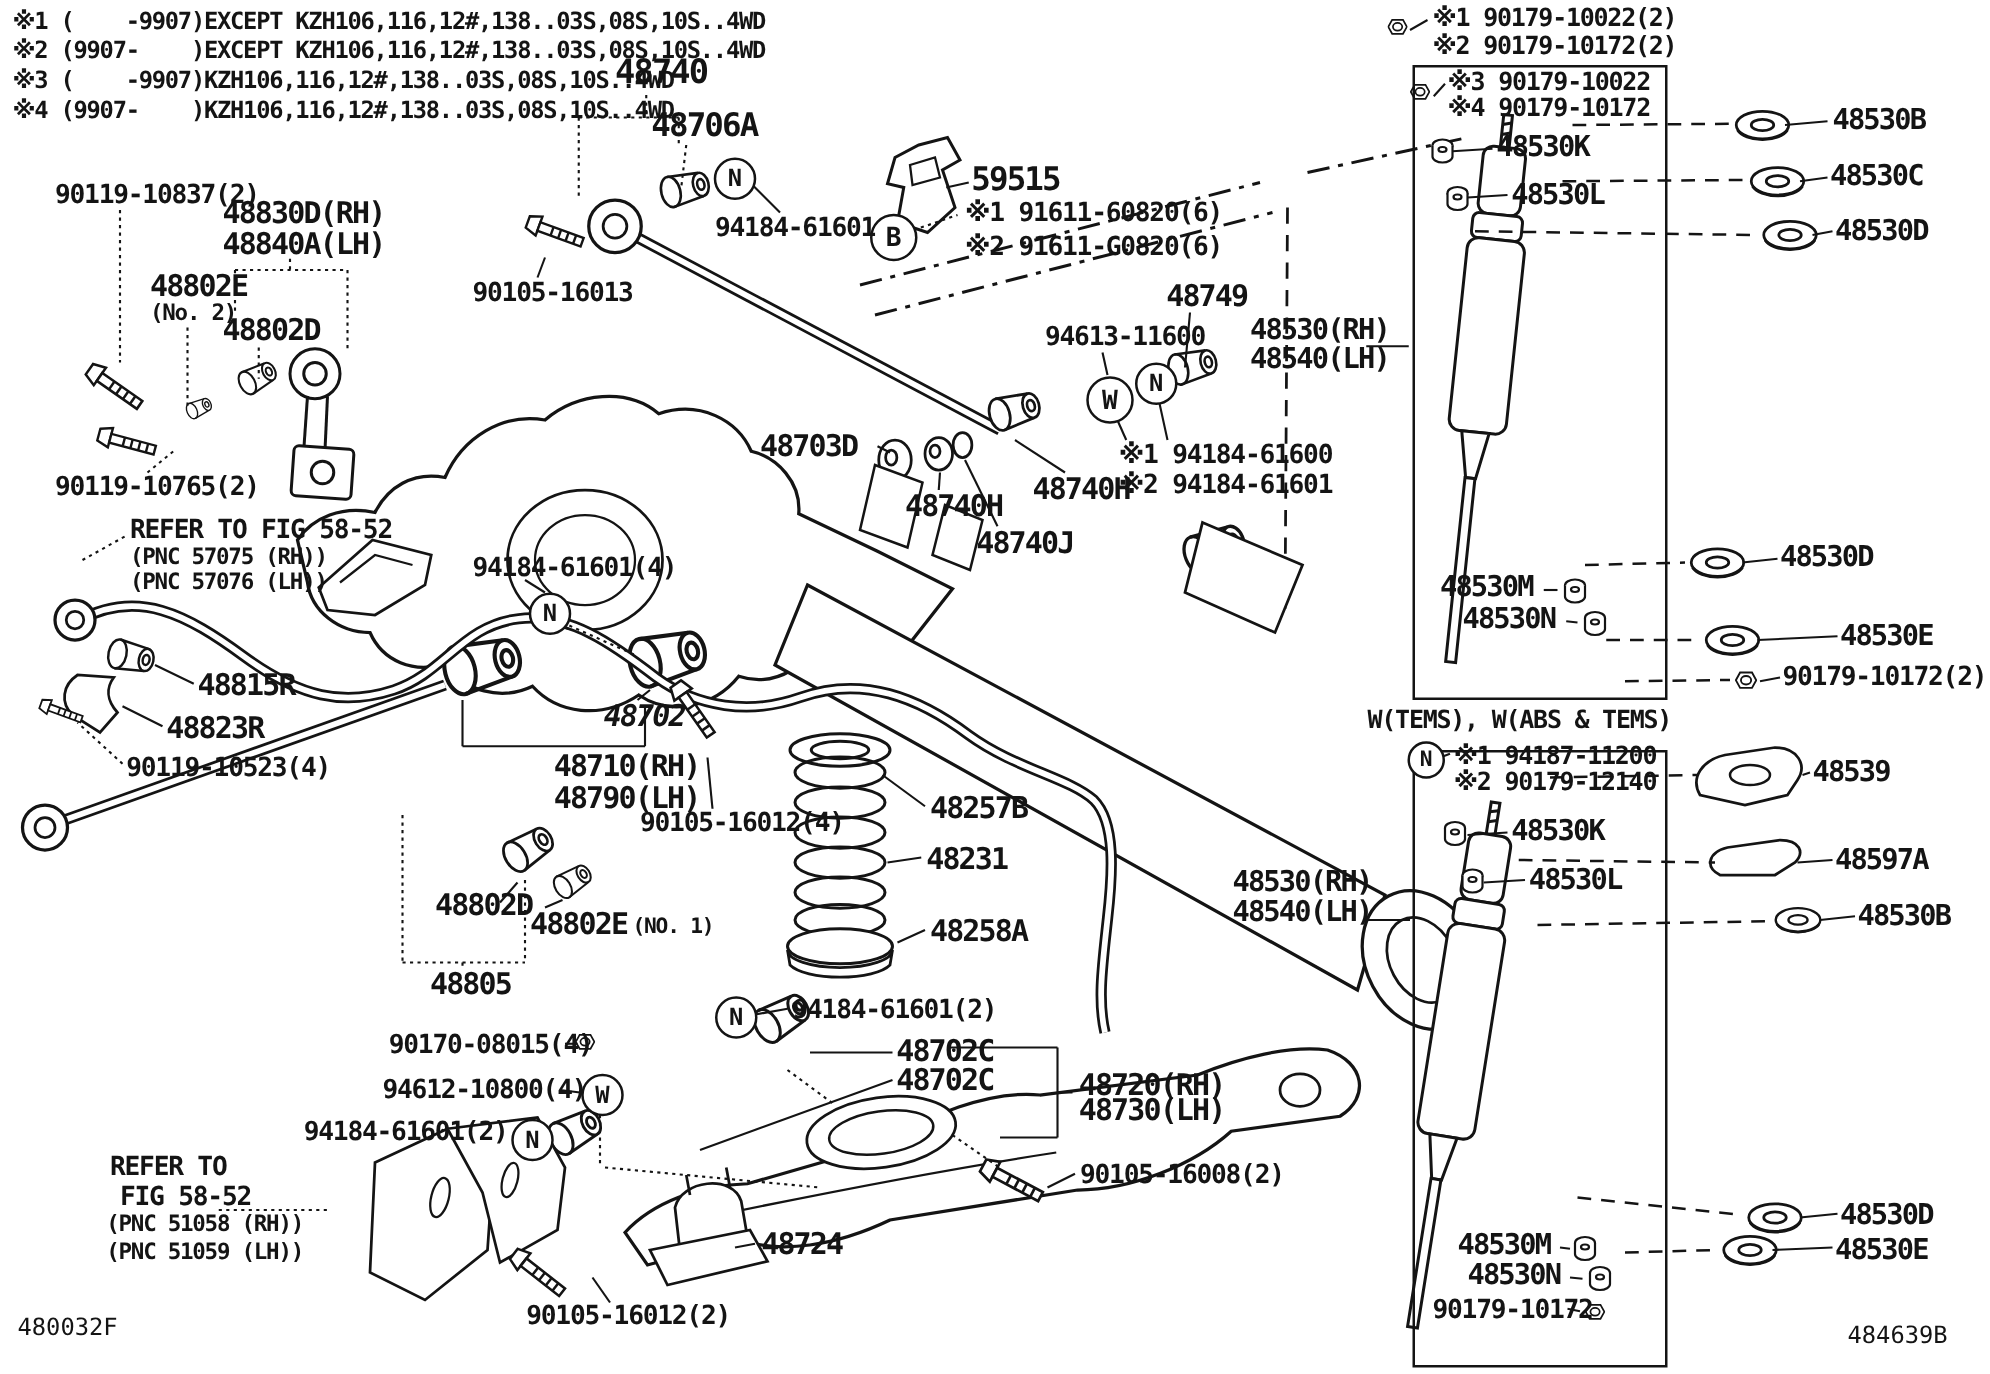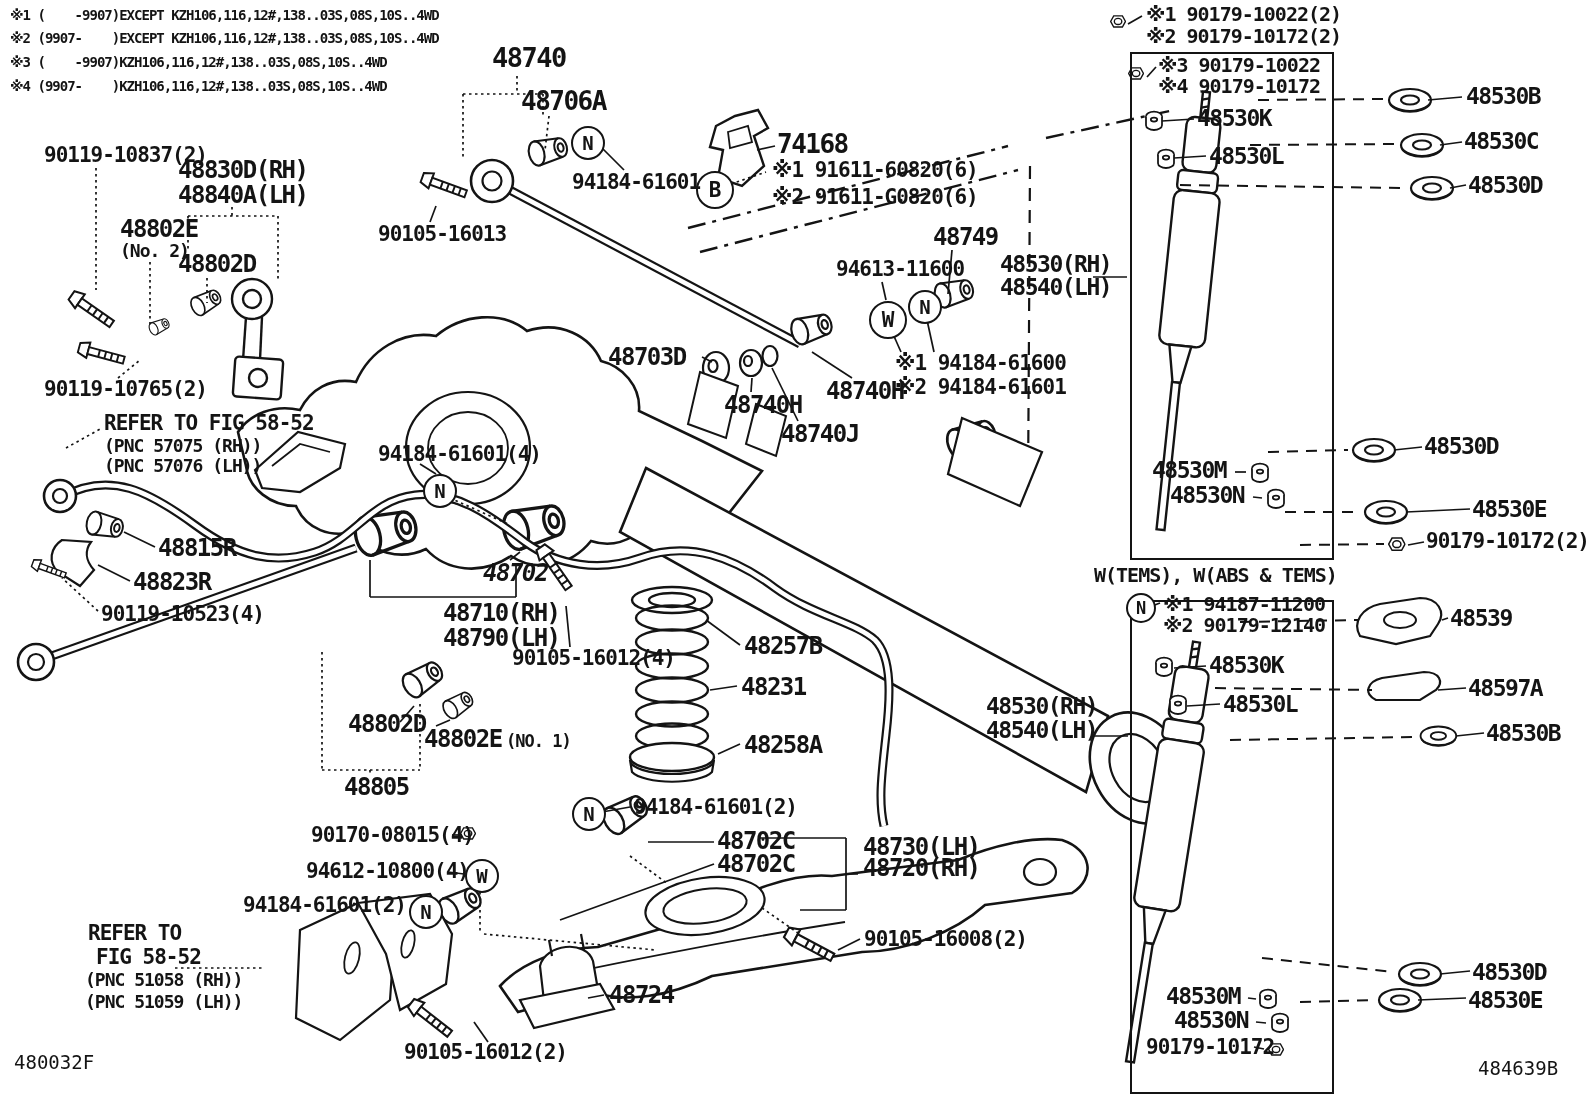--- a/index.html
+++ b/index.html
@@ -1,21 +1,21 @@
 <!DOCTYPE html>
 <html><head>
 <meta charset="utf-8">
 <style>
   html,body { margin:0; padding:0; background:#fff; }
   .stage { position:relative; width:1592px; height:1099px; background:#ffffff; overflow:hidden;
            font-family:"DejaVu Sans Mono","DejaVu Sans",monospace; }
   .art { position:absolute; left:0; top:0; }
   .lbl { position:absolute; font-weight:bold; color:#141414; white-space:pre;
          line-height:1.02; letter-spacing:-1px; }
-  .note { font-size:14px; }
+  .note { font-size:19px; }
   .pn  { font-size:21px; }
   .big { font-size:24px; letter-spacing:-1.5px; }
   .sm  { font-size:17px; letter-spacing:-1px; }
   .code { font-size:19px; font-weight:normal; letter-spacing:0; }
   .marker { position:absolute; border:2.5px solid #141414; border-radius:50%;
             background:#fff; display:flex; align-items:center; justify-content:center;
             font-weight:bold; color:#141414; font-size:19px; z-index:5; }
   .vbox { position:absolute; border:2.5px solid #141414; background:transparent; }
   .lbl { z-index:6; }
 </style>
@@ -367,21 +367,21 @@
 <div class="vbox" style="left:1130px; top:600px; width:200px; height:490px;"></div>
 
 <div class="lbl note" style="left:10px; top:8px;">※1 (    -9907)EXCEPT KZH106,116,12#,138..03S,08S,10S..4WD</div>
 <div class="lbl note" style="left:10px; top:31px;">※2 (9907-    )EXCEPT KZH106,116,12#,138..03S,08S,10S..4WD</div>
 <div class="lbl note" style="left:10px; top:55px;">※3 (    -9907)KZH106,116,12#,138..03S,08S,10S..4WD</div>
 <div class="lbl note" style="left:10px; top:79px;">※4 (9907-    )KZH106,116,12#,138..03S,08S,10S..4WD</div>
 
 <div class="lbl big" style="left:492px; top:44px; font-size:27px;">48740</div>
 <div class="lbl big" style="left:521px; top:88px; font-size:26px;">48706A</div>
 <div class="lbl pn" style="left:572px; top:172px;">94184-61601</div>
-<div class="lbl big" style="left:777px; top:131px; font-size:26px;">74168</div>
+<div class="lbl big" style="left:777px; top:131px; font-size:26px;">59515</div>
 <div class="lbl pn" style="left:772px; top:160px;">※1 91611-60820(6)</div>
 <div class="lbl pn" style="left:772px; top:187px;">※2 91611-G0820(6)</div>
 <div class="lbl pn" style="left:378px; top:224px;">90105-16013</div>
 <div class="lbl pn" style="left:44px; top:145px;">90119-10837(2)</div>
 <div class="lbl big" style="left:178px; top:158px;">48830D(RH)</div>
 <div class="lbl big" style="left:178px; top:183px;">48840A(LH)</div>
 <div class="lbl big" style="left:120px; top:217px;">48802E</div>
 <div class="lbl sm" style="left:120px; top:242px; font-size:18px;">(No. 2)</div>
 <div class="lbl big" style="left:178px; top:252px;">48802D</div>
 <div class="lbl pn" style="left:44px; top:379px;">90119-10765(2)</div>
@@ -412,29 +412,29 @@
 <div class="lbl big" style="left:348px; top:712px;">48802D</div>
 <div class="lbl big" style="left:424px; top:727px;">48802E</div>
 <div class="lbl sm" style="left:506px; top:733px;">(NO. 1)</div>
 <div class="lbl big" style="left:344px; top:775px;text-align:right;">48805</div>
 <div class="lbl pn" style="left:634px; top:797px;">94184-61601(2)</div>
 <div class="lbl pn" style="left:311px; top:825px;">90170-08015(4)</div>
 <div class="lbl pn" style="left:306px; top:861px;">94612-10800(4)</div>
 <div class="lbl big" style="left:717px; top:829px;">48702C</div>
 <div class="lbl big" style="left:717px; top:852px;">48702C</div>
 <div class="lbl big" style="left:863px; top:856px;">48720(RH)</div>
-<div class="lbl big" style="left:863px; top:835px;">48730(LH)</div>
+<div class="lbl big" style="left:863px; top:876px;">48730(LH)</div>
 <div class="lbl pn" style="left:243px; top:895px;">94184-61601(2)</div>
 <div class="lbl pn" style="left:88px; top:923px;">REFER TO</div>
 <div class="lbl pn" style="left:96px; top:947px;">FIG 58-52</div>
 <div class="lbl sm" style="left:85px; top:971px; font-size:18px;">(PNC 51058 (RH))</div>
 <div class="lbl sm" style="left:85px; top:993px; font-size:18px;">(PNC 51059 (LH))</div>
 <div class="lbl pn" style="left:864px; top:929px;">90105-16008(2)</div>
 <div class="lbl big" style="left:609px; top:983px;">48724</div>
-<div class="lbl pn" style="left:404px; top:1042px;">90105-16012(2)</div>
+<div class="lbl pn" style="left:421px; top:1042px;">90105-16012(2)</div>
 
 <div class="lbl pn" style="left:1146px; top:4px; font-size:20px;">※1 90179-10022(2)</div>
 <div class="lbl pn" style="left:1146px; top:26px; font-size:20px;">※2 90179-10172(2)</div>
 <div class="lbl pn" style="left:1158px; top:55px; font-size:20px;">※3 90179-10022</div>
 <div class="lbl pn" style="left:1158px; top:76px; font-size:20px;">※4 90179-10172</div>
 <div class="lbl big" style="left:1197px; top:107px; font-size:23px;">48530K</div>
 <div class="lbl big" style="left:1209px; top:145px; font-size:23px;">48530L</div>
 <div class="lbl big" style="left:1466px; top:85px; font-size:23px;">48530B</div>
 <div class="lbl big" style="left:1464px; top:130px; font-size:23px;">48530C</div>
 <div class="lbl big" style="left:1468px; top:174px; font-size:23px;">48530D</div>

